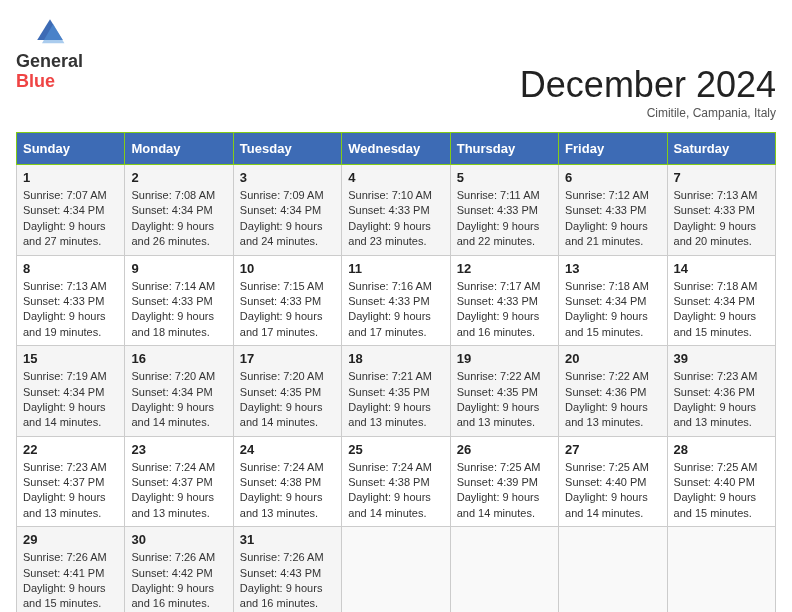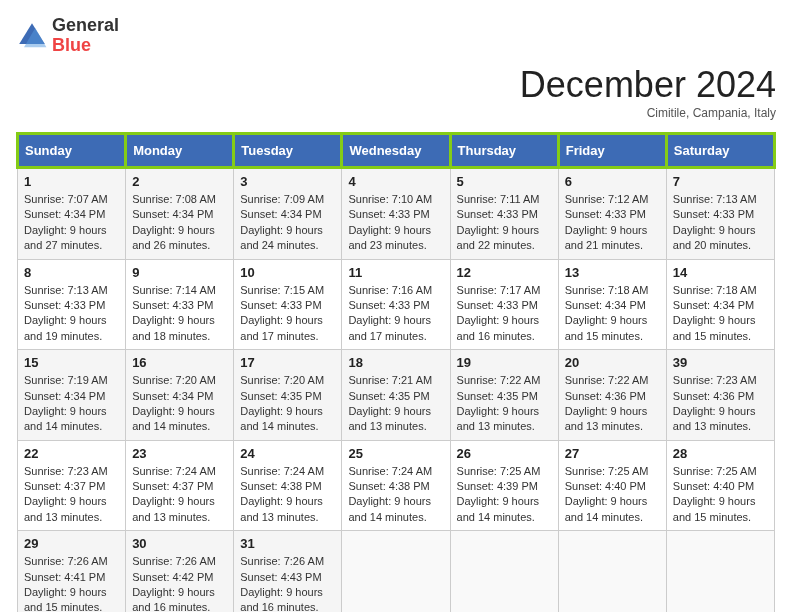--- a/index.html
+++ b/index.html
@@ -13,20 +13,21 @@
     .header {
       display: flex;
       justify-content: space-between;
       align-items: flex-start;
       margin-bottom: 12px;
     }
     .logo {
       display: flex;
       align-items: center;
       gap: 4px;
+      flex-direction: column;
     }
     .logo-text {
       font-size: 18px;
       font-weight: bold;
       line-height: 1.1;
     }
     .logo-text .general { display: block; color: #333; }
     .logo-text .blue { display: block; color: #ef4444; }
     .logo-icon {
       width: 32px;
@@ -41,21 +42,21 @@
       border-collapse: collapse;
       font-size: 11px;
     }
     thead tr th {
       background: #3d6bb5;
       color: #fff;
       font-size: 13px;
       font-weight: bold;
       padding: 8px 6px;
       text-align: left;
-      border: 3px solid #84cc16;
+      border: 1px solid #84cc16;
     }
     tbody tr td {
       border: 1px solid #ccc;
       vertical-align: top;
       padding: 5px 6px;
       width: calc(100% / 7);
       background: #fff;
       min-height: 80px;
     }
     tbody tr:nth-child(odd) td {

